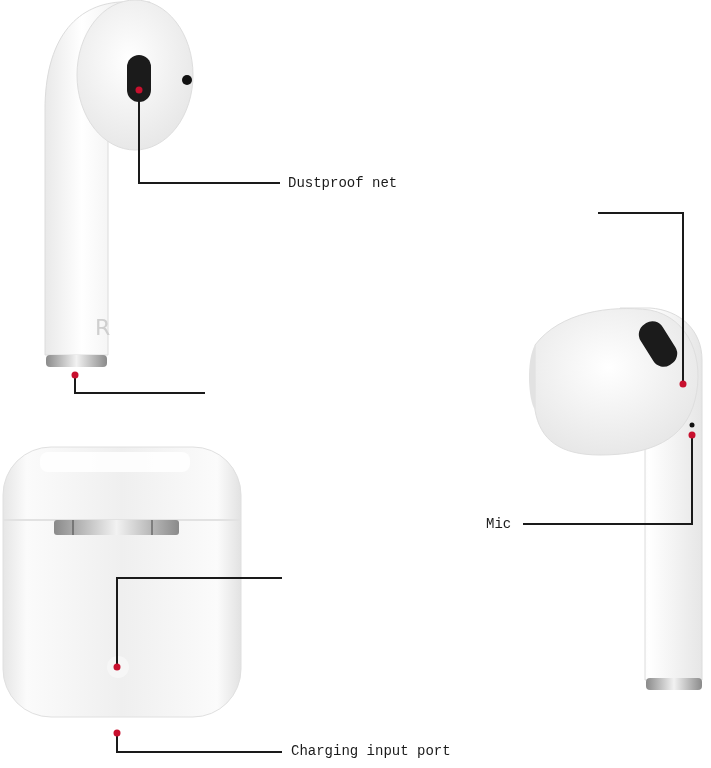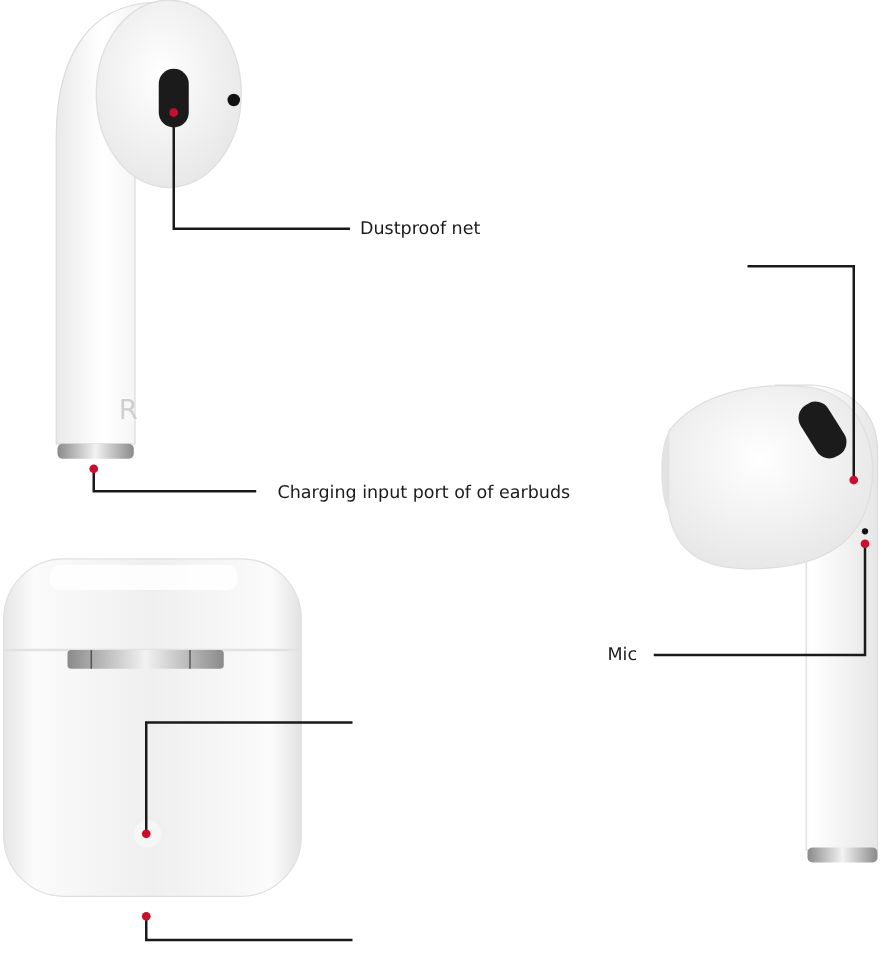--- a/index.html
+++ b/index.html
@@ -1,19 +1,19 @@
 <!DOCTYPE html>
 <html><head>
   <meta charset="utf-8">
   <style>
     html, body { margin: 0; padding: 0; background: #ffffff; }
     body { width: 711px; height: 768px; position: relative; overflow: hidden; font-family: "DejaVu Sans", sans-serif; }
     .stage { position: absolute; left: 0; top: 0; width: 711px; height: 768px; }
     svg.art { position: absolute; left: 0; top: 0; }
-    .label { position: absolute; font-size: 14px; color: #1a1a1a; white-space: nowrap; line-height: 16px; }
+    .label { position: absolute; font-size: 14px; color: #1a1a1a; white-space: nowrap; line-height: 16px; font-family: Liberation Mono, monospace; }
   </style>
 </head>
 <body>
 
 <div class="stage">
   <svg class="art" width="711" height="768" viewBox="0 0 711 768">
     <defs>
       <linearGradient id="stem" x1="0" x2="1" y1="0" y2="0">
         <stop offset="0" stop-color="#e9e9e9"></stop>
         <stop offset="0.35" stop-color="#ffffff"></stop>
@@ -78,15 +78,15 @@
       <circle cx="139" cy="90" r="3.5"></circle>
       <circle cx="683" cy="384" r="3.5"></circle>
       <circle cx="75" cy="375" r="3.5"></circle>
       <circle cx="692" cy="435" r="3.5"></circle>
       <circle cx="117" cy="667" r="3.5"></circle>
       <circle cx="117" cy="733" r="3.5"></circle>
     </g>
   </svg>
 
   <div class="label" style="left:288px; top:175px;">Dustproof net</div>
-  <div class="label" style="left:222px; top:386px;">Charging input port of of earbuds</div>
   <div class="label" style="left:486px; top:516px;">Mic</div>
+  <div class="label" style="left:291px; top:743px;">Charging input port</div>
 </div>
 
 </body></html>

